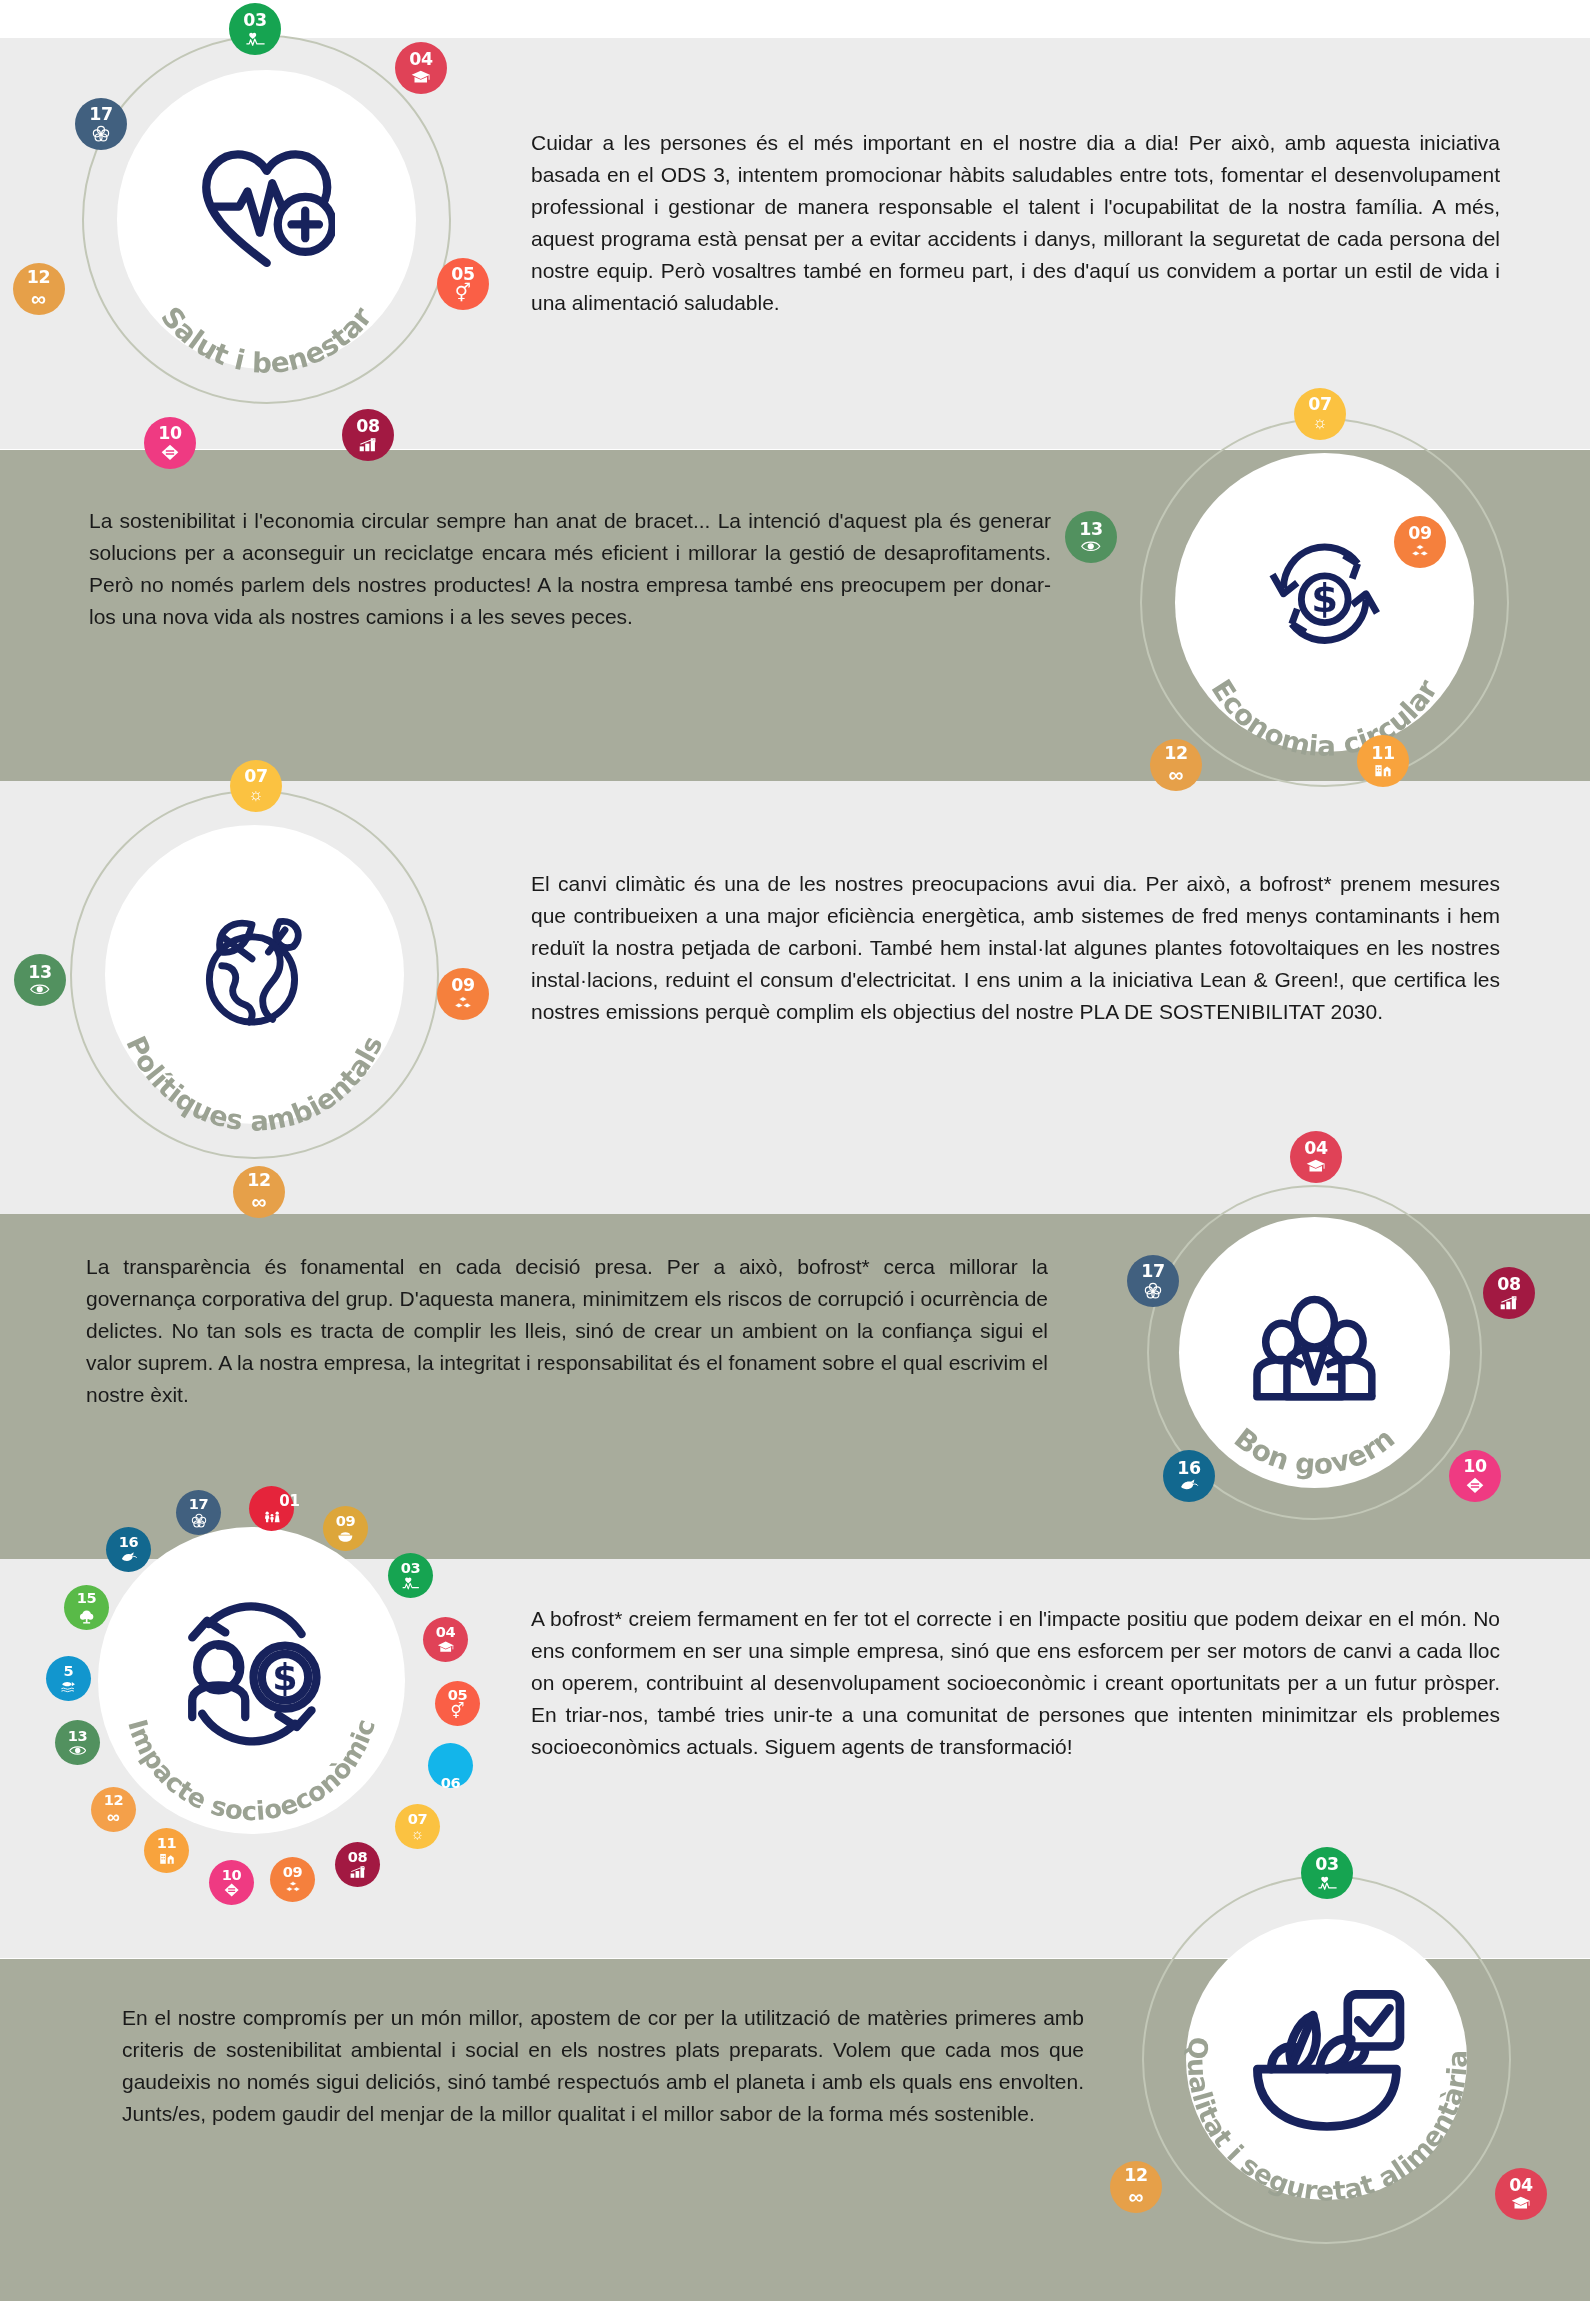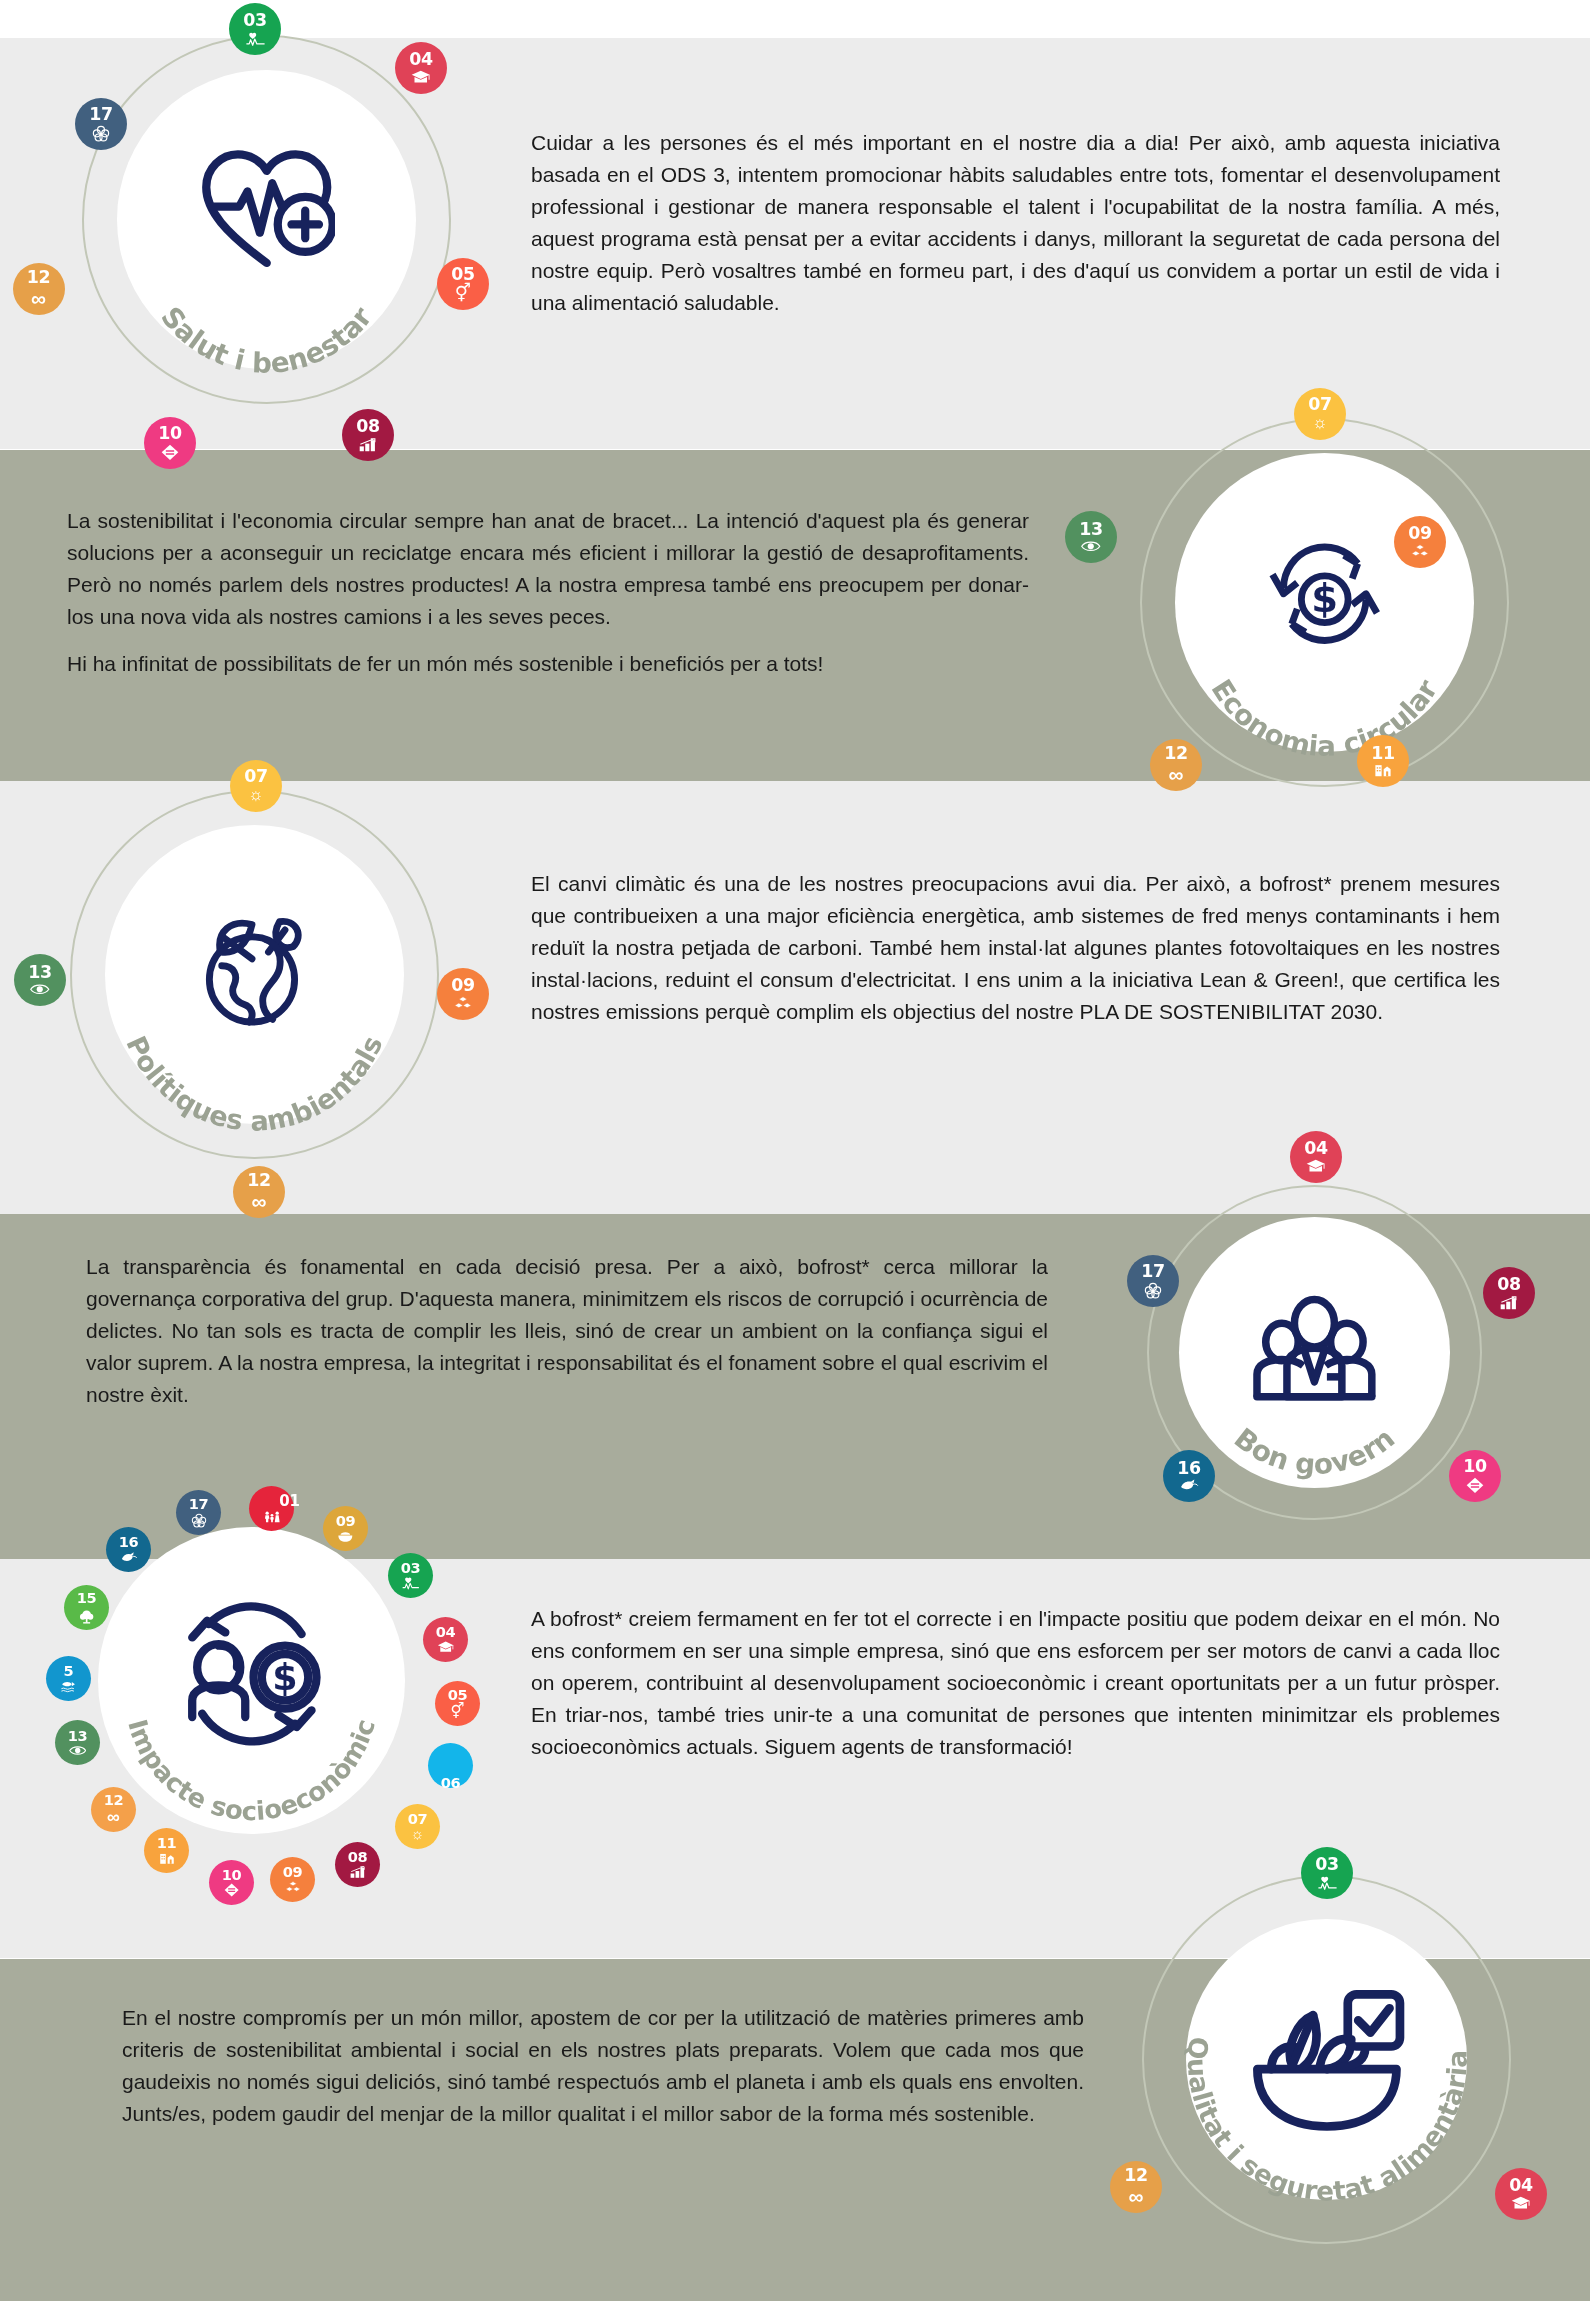--- a/index.html
+++ b/index.html
@@ -193,23 +193,22 @@
   <span class="gl" style="font-size:21px;font-weight:bold;">∞</span>
 </div>
 <div class="sdg" style="left:1065px;top:511px;width:52px;height:52px;background:#52915f;">
   <span class="num" style="font-size:17.4px;margin-bottom:1.4px;">13</span>
   <svg width="19.5" height="12.5" viewBox="0 0 28 18">
     <path d="M1 9 C6 1 22 1 27 9 C22 17 6 17 1 9 Z" fill="none" stroke="#fff" stroke-width="1.8"></path>
     <circle cx="14" cy="9" r="4.4" fill="#fff"></circle>
   </svg>
 </div>
 
-<div class="textblock" style="left:67px;top:505px;width:962px;font-size:21px;line-height:32px;">
+<div class="textblock" style="left:89px;top:505px;width:962px;font-size:21px;line-height:32px;">
   <p>La sostenibilitat i l'economia circular sempre han anat de bracet... La intenció d'aquest pla és generar solucions per a aconseguir un reciclatge encara més eficient i millorar la gestió de desaprofitaments. Però no només parlem dels nostres productes! A la nostra empresa també ens preocupem per donar-los una nova vida als nostres camions i a les seves peces.</p>
-  <p>Hi ha infinitat de possibilitats de fer un món més sostenible i beneficiós per a tots!</p>
 </div>
 
 <div class="badge" style="left:70px;top:790px;width:369px;height:369px;">
   <div class="ring"></div>
   <div class="disc">
     <svg viewBox="0 0 100 100">
       <g fill="none" stroke="#17225c" stroke-width="5" stroke-linecap="round" stroke-linejoin="round">
         <circle cx="48" cy="60" r="31"></circle>
         <path d="M25 40 C22 25 33 16 48 20 C45 34 36 42 25 40 Z"></path>
         <path d="M28 30 L48 45"></path>

